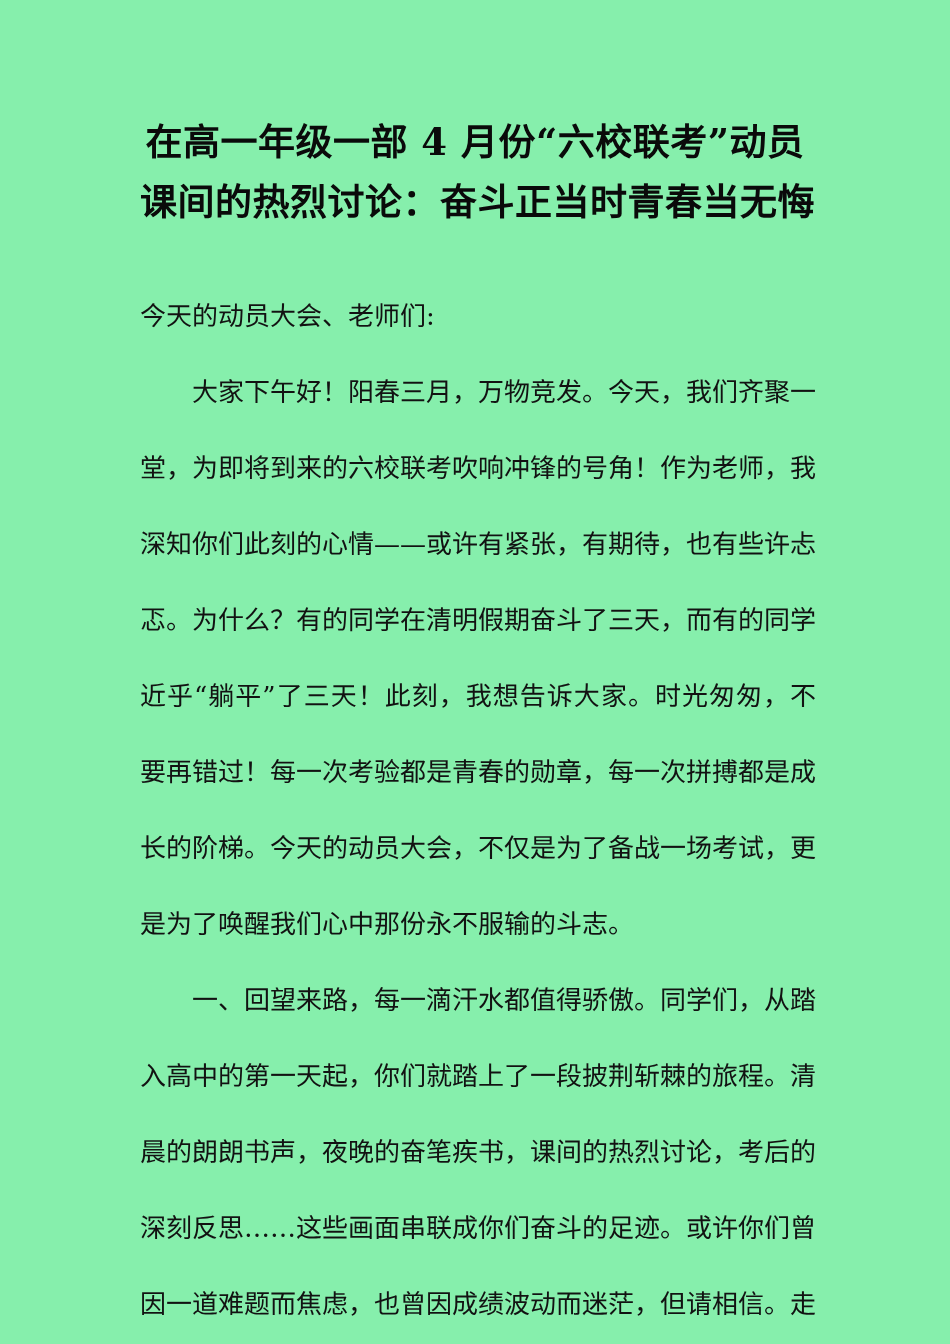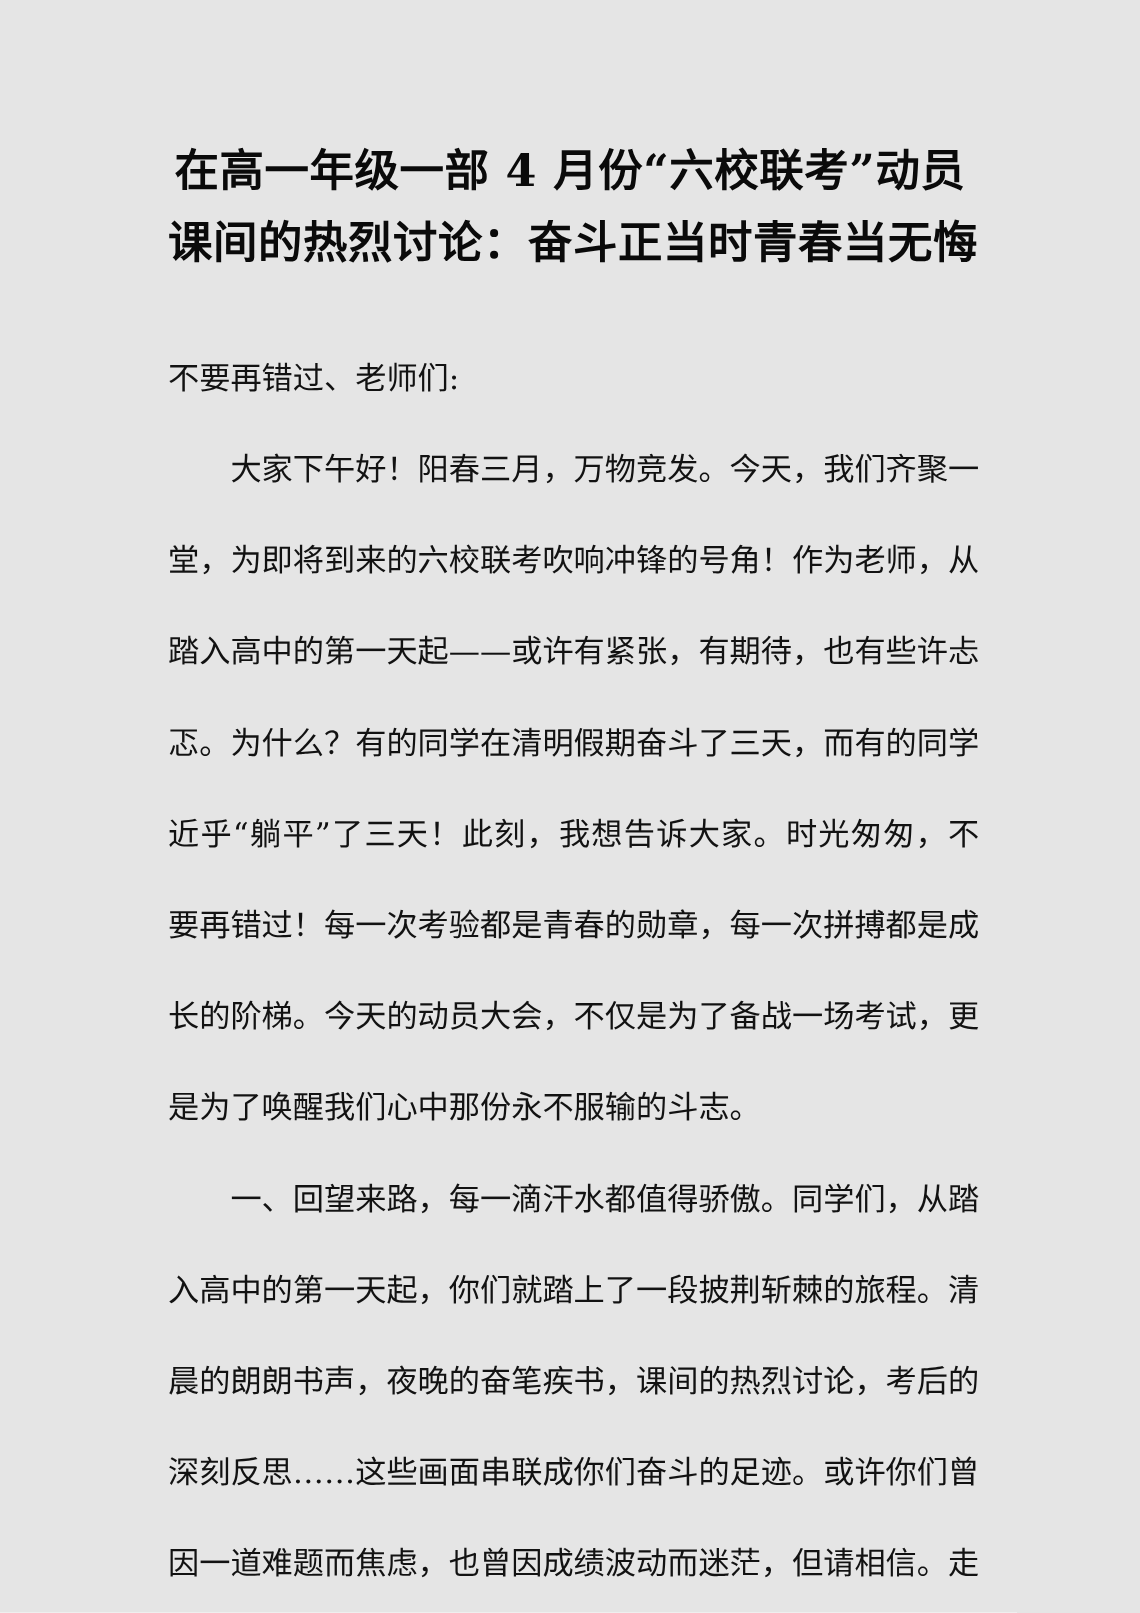--- a/index.html
+++ b/index.html
@@ -6,21 +6,21 @@
   html, body {
     margin: 0;
     padding: 0;
     background: #ffffff;
   }
 
   .page {
     position: relative;
     width: 950px;
     height: 1344px;
-    background: #e5e5e5;
+    background: #86efac;
     overflow: hidden;
     box-sizing: border-box;
     font-family: "DejaVu Serif", "Liberation Serif", serif;
     color: #000000;
   }
 
   .doc-title {
     position: absolute;
     left: 140px;
     top: 112px;
@@ -69,18 +69,18 @@
 <body>
 
 <div class="page">
 
   <div class="doc-title">
     <span class="title-line">在高一年级一部 4 月份“六校联考”动员</span>
     <span class="title-line">课间的热烈讨论：奋斗正当时青春当无悔</span>
   </div>
 
   <div class="body-block">
-    <p class="para salutation">不要再错过、老师们:</p>
-    <p class="para indent">大家下午好！阳春三月，万物竞发。今天，我们齐聚一堂，为即将到来的六校联考吹响冲锋的号角！作为老师，从踏入高中的第一天起——或许有紧张，有期待，也有些许忐忑。为什么？有的同学在清明假期奋斗了三天，而有的同学近乎“躺平”了三天！此刻，我想告诉大家。时光匆匆，不要再错过！每一次考验都是青春的勋章，每一次拼搏都是成长的阶梯。今天的动员大会，不仅是为了备战一场考试，更是为了唤醒我们心中那份永不服输的斗志。</p>
+    <p class="para salutation">今天的动员大会、老师们:</p>
+    <p class="para indent">大家下午好！阳春三月，万物竞发。今天，我们齐聚一堂，为即将到来的六校联考吹响冲锋的号角！作为老师，我深知你们此刻的心情——或许有紧张，有期待，也有些许忐忑。为什么？有的同学在清明假期奋斗了三天，而有的同学近乎“躺平”了三天！此刻，我想告诉大家。时光匆匆，不要再错过！每一次考验都是青春的勋章，每一次拼搏都是成长的阶梯。今天的动员大会，不仅是为了备战一场考试，更是为了唤醒我们心中那份永不服输的斗志。</p>
     <p class="para indent">一、回望来路，每一滴汗水都值得骄傲。同学们，从踏入高中的第一天起，你们就踏上了一段披荆斩棘的旅程。清晨的朗朗书声，夜晚的奋笔疾书，课间的热烈讨论，考后的深刻反思……这些画面串联成你们奋斗的足迹。或许你们曾因一道难题而焦虑，也曾因成绩波动而迷茫，但请相信。走过的每一步都算数。那些咬牙坚持的</p>
   </div>
 
 </div>
 
 </body></html>

